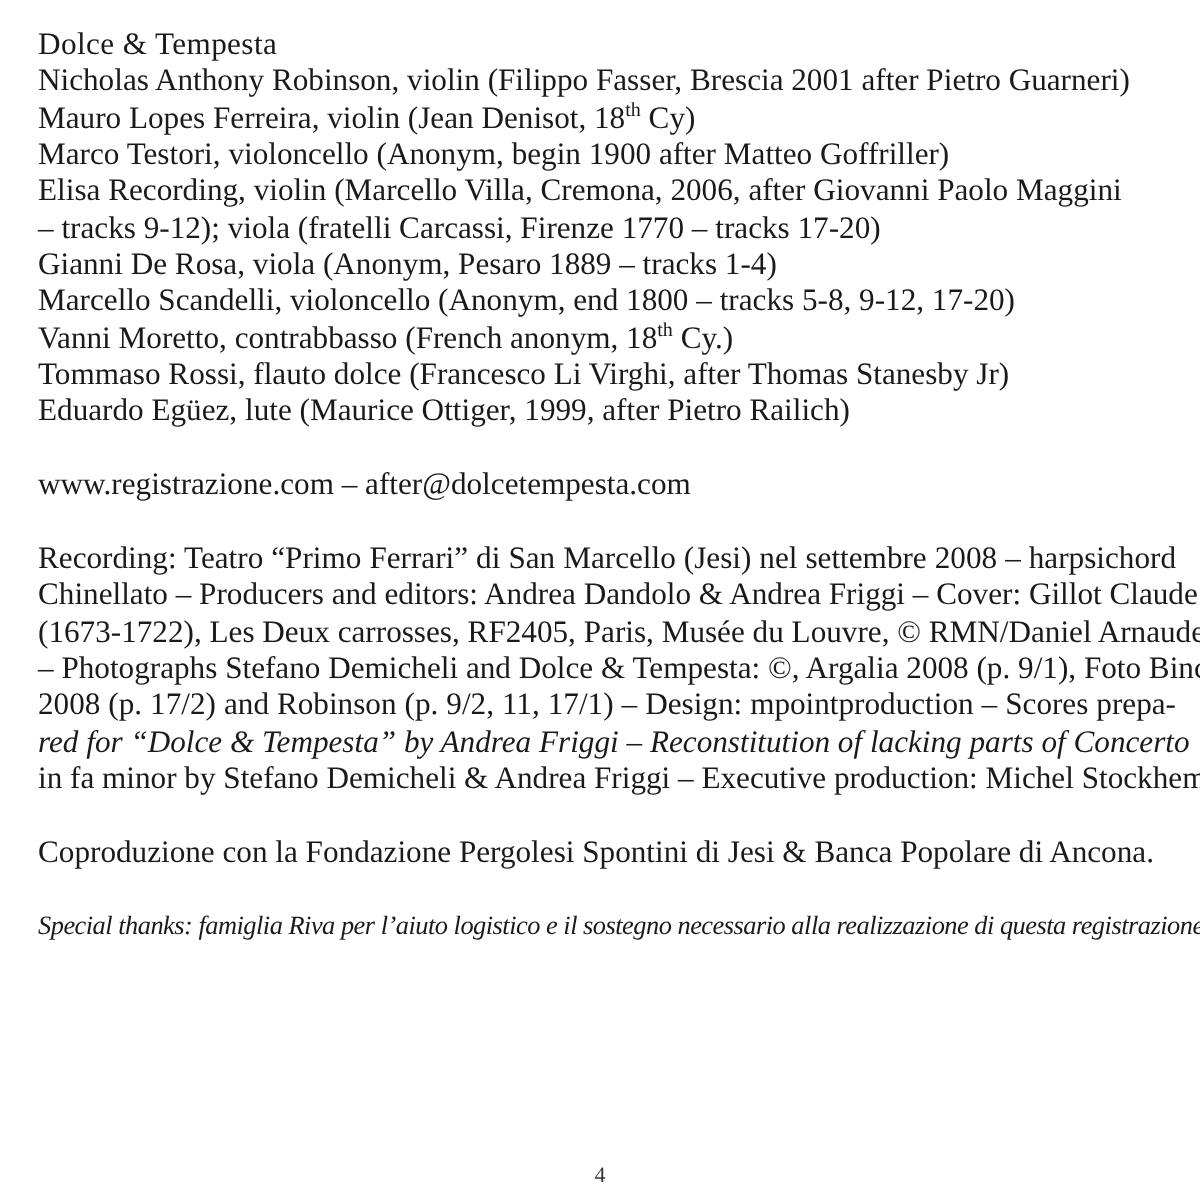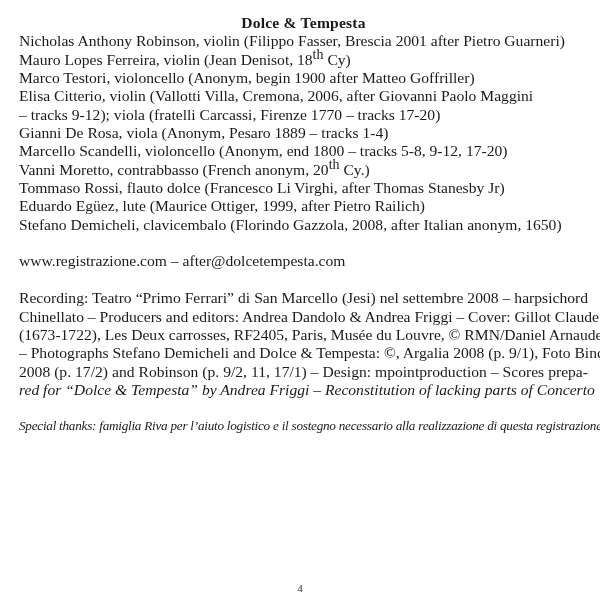--- a/index.html
+++ b/index.html
@@ -5,69 +5,70 @@
     html, body { margin: 0; padding: 0; background: #ffffff; }
     body {
       width: 600px; height: 600px; position: relative; overflow: hidden;
       font-family: "Liberation Serif", "DejaVu Serif", serif;
       color: #1a1a1a;
     }
     .page {
       position: absolute; left: 19px; top: 14px; width: 569px;
       font-size: 15.6px; line-height: 18.35px;
     }
-    .title { font-weight: bold; letter-spacing: 0.2px; text-align: center; }
+    .title { font-weight: normal; letter-spacing: 0.2px; }
     .line { white-space: nowrap; }
     .gap { height: 18.35px; }
     .para { text-align: justify; text-align-last: left; }
     .para-line { text-align: justify; text-align-last: justify; display: block; white-space: nowrap; }
     .para-line.last { text-align-last: left; }
-    sup { font-size: 14px; line-height: 0; vertical-align: 6px; }
+    sup { font-size: 10px; line-height: 0; vertical-align: 6px; }
     .coprod { margin-top: 18.35px; }
     .thanks {
       margin-top: 18px; font-style: italic; font-size: 13.2px;
       letter-spacing: -0.25px; white-space: nowrap;
     }
     .page-number {
       position: absolute; left: 0; width: 600px; top: 582px;
       text-align: center; font-size: 11px; color: #333;
     }
   </style>
 </head>
 <body>
 
 <div class="page">
   <div class="title">Dolce &amp; Tempesta</div>
 
   <div>
     <div class="line">Nicholas Anthony Robinson, violin (Filippo Fasser, Brescia 2001 after Pietro Guarneri)</div>
     <div class="line"><span>Mauro Lopes Ferreira, violin (Jean Denisot, 18</span><sup>th</sup><span> Cy)</span></div>
     <div class="line">Marco Testori, violoncello (Anonym, begin 1900 after Matteo Goffriller)</div>
-    <div class="line">Elisa Citterio, violin (Vallotti Villa, Cremona, 2006, after Giovanni Paolo Maggini</div>
+    <div class="line">Elisa Recording, violin (Marcello Villa, Cremona, 2006, after Giovanni Paolo Maggini</div>
     <div class="line">– tracks 9-12); viola (fratelli Carcassi, Firenze 1770 – tracks 17-20)</div>
     <div class="line">Gianni De Rosa, viola (Anonym, Pesaro 1889 – tracks 1-4)</div>
     <div class="line">Marcello Scandelli, violoncello (Anonym, end 1800 – tracks 5-8, 9-12, 17-20)</div>
-    <div class="line"><span>Vanni Moretto, contrabbasso (French anonym, 20</span><sup>th</sup><span> Cy.)</span></div>
+    <div class="line"><span>Vanni Moretto, contrabbasso (French anonym, 18</span><sup>th</sup><span> Cy.)</span></div>
     <div class="line">Tommaso Rossi, flauto dolce (Francesco Li Virghi, after Thomas Stanesby Jr)</div>
     <div class="line">Eduardo Egüez, lute (Maurice Ottiger, 1999, after Pietro Railich)</div>
-    <div class="line">Stefano Demicheli, clavicembalo (Florindo Gazzola, 2008, after Italian anonym, 1650)</div>
   </div>
 
   <div class="gap"></div>
 
   <div class="line"><span>www.registrazione.com</span><span> – </span><span>after@dolcetempesta.com</span></div>
 
   <div class="gap"></div>
 
   <div class="para">
     <span class="para-line" style="display: block; word-spacing: 0.0833333px;">Recording: Teatro “Primo Ferrari” di San Marcello (Jesi) nel settembre 2008 – harpsichord</span>
     <span class="para-line" style="display: block;">Chinellato – Producers and editors: Andrea Dandolo &amp; Andrea Friggi – Cover: Gillot Claude</span>
     <span class="para-line" style="display: block;">(1673-1722), Les Deux carrosses, RF2405, Paris, Musée du Louvre, © RMN/Daniel Arnaudet</span>
     <span class="para-line" style="display: block;">– Photographs Stefano Demicheli and Dolce &amp; Tempesta: ©, Argalia 2008 (p. 9/1), Foto Binci</span>
     <span class="para-line" style="display: block; word-spacing: 0.0714286px;">2008 (p. 17/2) and Robinson (p. 9/2, 11, 17/1) – Design: mpointproduction – Scores prepa-</span>
     <span class="para-line" style="display: block; font-style: italic;">red for “Dolce &amp; Tempesta” by Andrea Friggi – Reconstitution of lacking parts of Concerto</span>
+    <span class="para-line last">in fa minor by Stefano Demicheli &amp; Andrea Friggi – Executive production: Michel Stockhem</span>
   </div>
 
+  <div class="line coprod">Coproduzione con la Fondazione Pergolesi Spontini di Jesi &amp; Banca Popolare di Ancona.</div>
 
   <div class="thanks">Special thanks: famiglia Riva per l’aiuto logistico e il sostegno necessario alla realizzazione di questa registrazione.</div>
 </div>
 
 <div class="page-number">4</div>
 
 </body></html>

